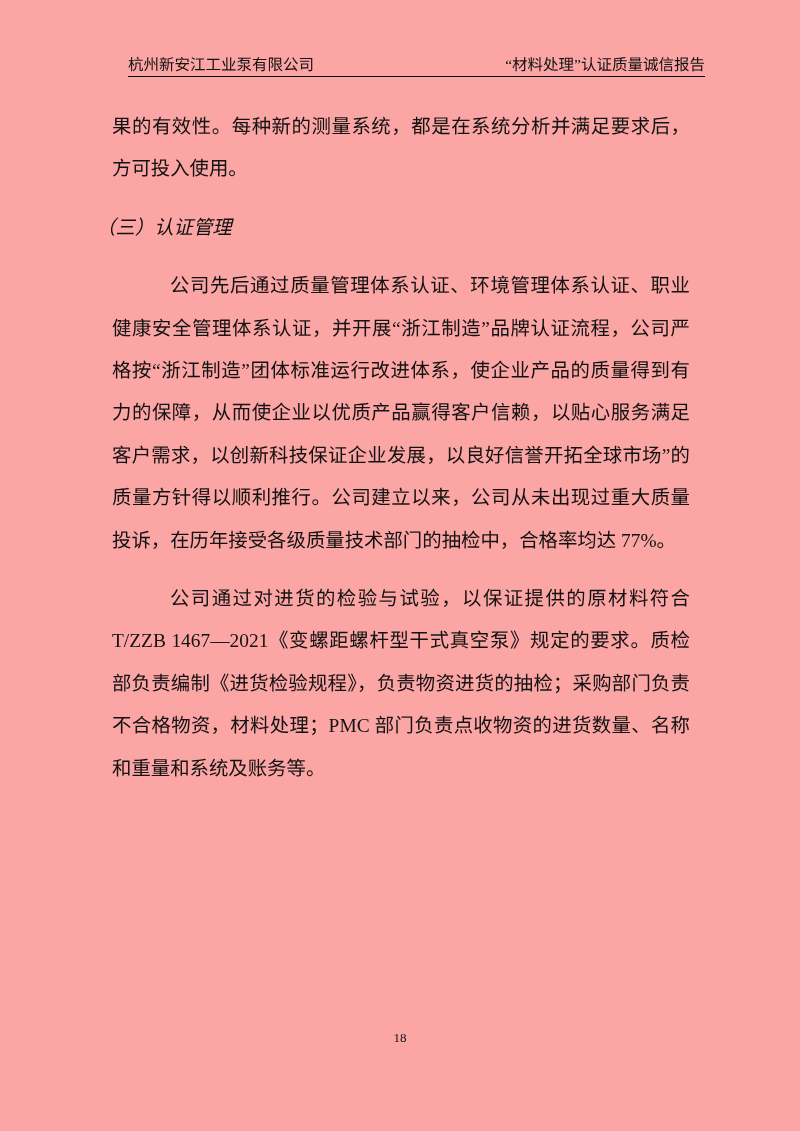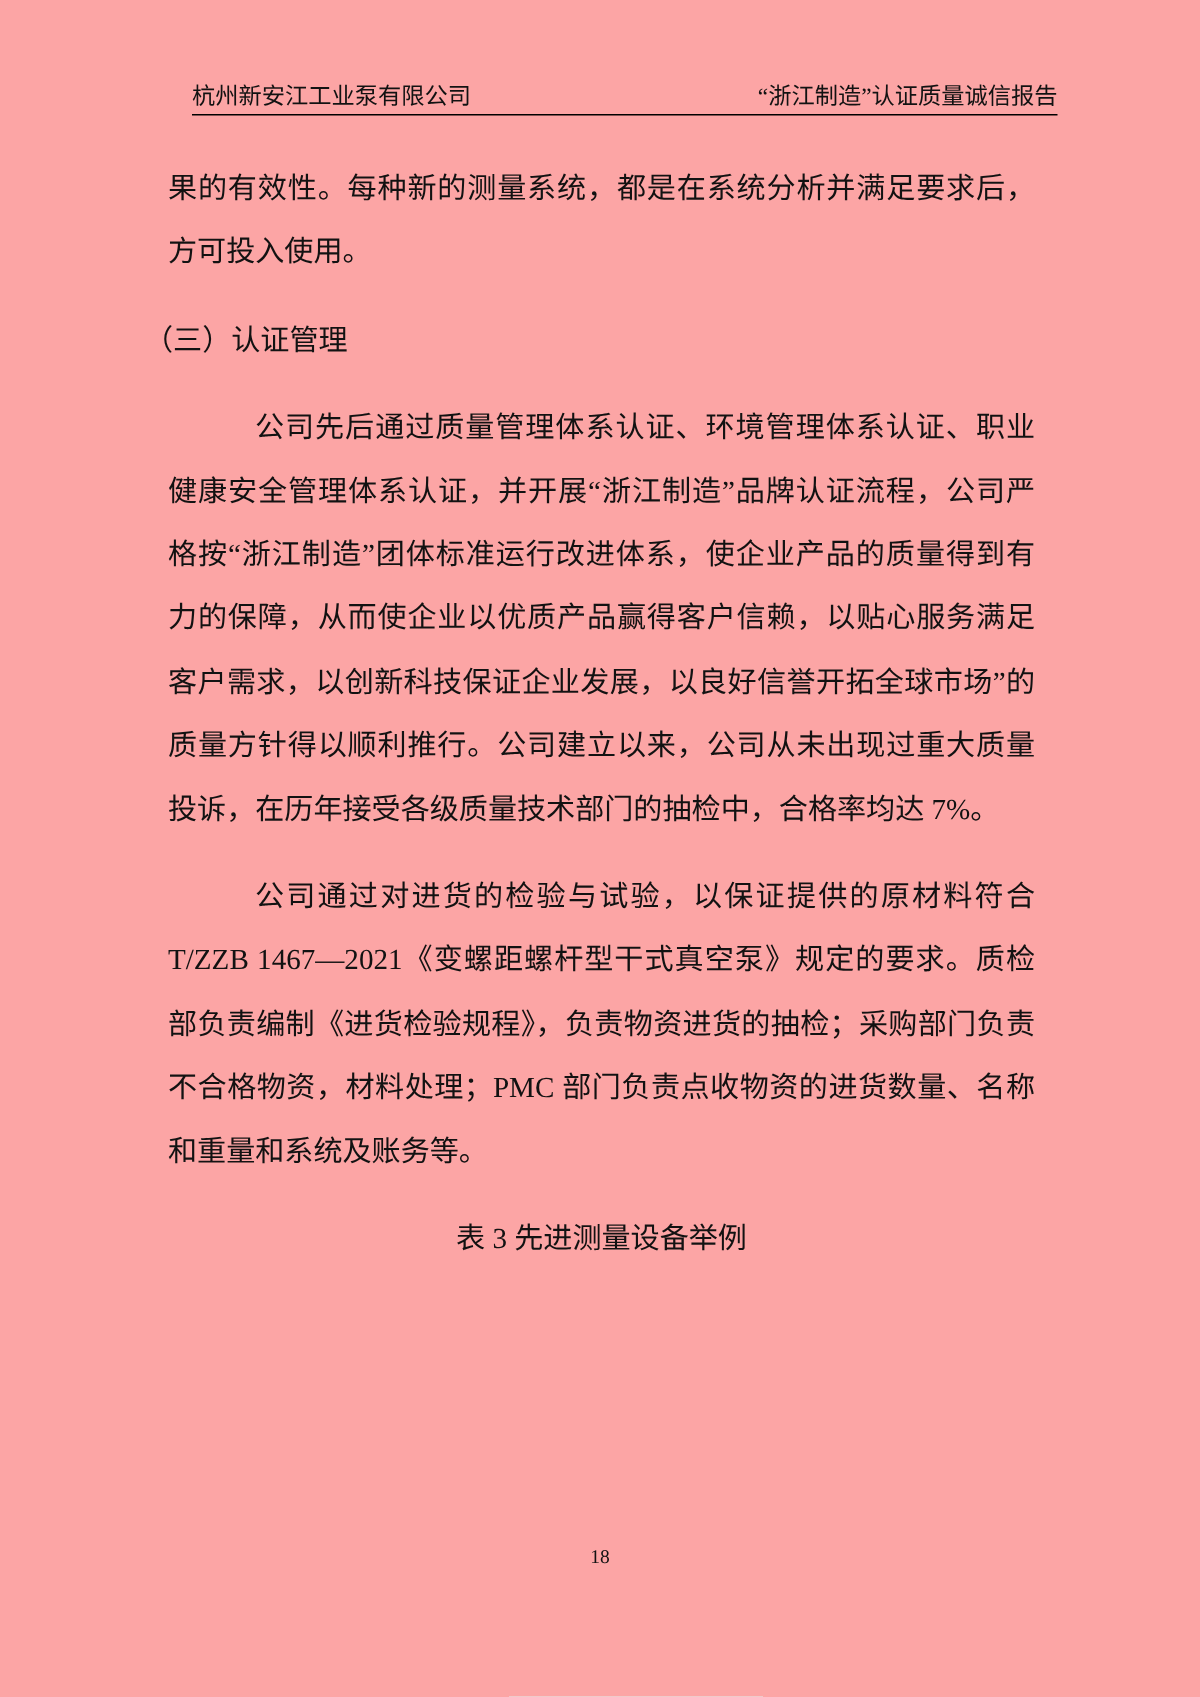--- a/index.html
+++ b/index.html
@@ -46,20 +46,21 @@
   }
   .para.indent {
     text-indent: 58px;
   }
   .heading {
     margin: 0;
     text-align: left;
   }
   .heading.spaced {
     margin: 6px 0 5px 0;
+    font-style: italic;
   }
   .caption {
     margin: 0;
     text-align: center;
     text-indent: 0;
   }
   .page-number {
     position: absolute;
     left: 0;
     top: 1030px;
@@ -69,32 +70,31 @@
     line-height: 16px;
   }
 </style>
 </head>
 <body>
 
 <div class="page">
 
   <div class="page-header">
     <span>杭州新安江工业泵有限公司</span>
-    <span>“浙江制造”认证质量诚信报告</span>
+    <span>“材料处理”认证质量诚信报告</span>
   </div>
 
   <div class="doc-body">
     <p class="para">果的有效性。每种新的测量系统，都是在系统分析并满足要求后，方可投入使用。</p>
 
     <p class="heading spaced">（三）认证管理</p>
 
-    <p class="para indent">公司先后通过质量管理体系认证、环境管理体系认证、职业健康安全管理体系认证，并开展“浙江制造”品牌认证流程，公司严格按“浙江制造”团体标准运行改进体系，使企业产品的质量得到有力的保障，从而使企业以优质产品赢得客户信赖，以贴心服务满足客户需求，以创新科技保证企业发展，以良好信誉开拓全球市场”的质量方针得以顺利推行。公司建立以来，公司从未出现过重大质量投诉，在历年接受各级质量技术部门的抽检中，合格率均达 7%。</p>
+    <p class="para indent">公司先后通过质量管理体系认证、环境管理体系认证、职业健康安全管理体系认证，并开展“浙江制造”品牌认证流程，公司严格按“浙江制造”团体标准运行改进体系，使企业产品的质量得到有力的保障，从而使企业以优质产品赢得客户信赖，以贴心服务满足客户需求，以创新科技保证企业发展，以良好信誉开拓全球市场”的质量方针得以顺利推行。公司建立以来，公司从未出现过重大质量投诉，在历年接受各级质量技术部门的抽检中，合格率均达 77%。</p>
 
 
     <p class="para indent">公司通过对进货的检验与试验，以保证提供的原材料符合 T/ZZB 1467—2021《变螺距螺杆型干式真空泵》规定的要求。质检部负责编制《进货检验规程》，负责物资进货的抽检；采购部门负责不合格物资，材料处理；PMC 部门负责点收物资的进货数量、名称和重量和系统及账务等。</p>
 
 
-    <p class="caption">表 3 先进测量设备举例</p>
   </div>
 
   <div class="page-number">18</div>
 
 </div>
 
 </body></html>

